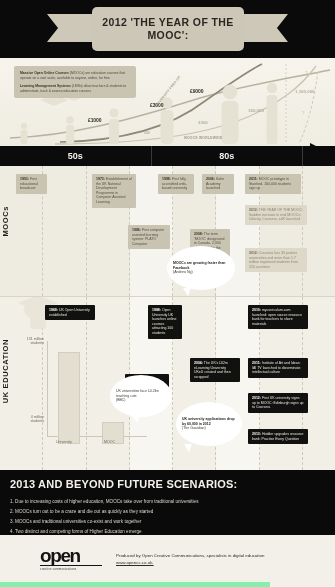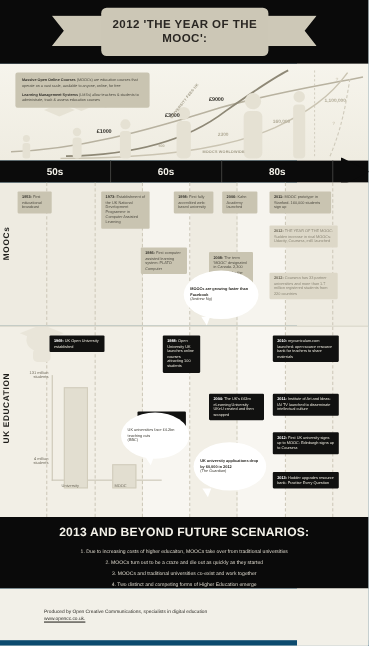--- a/index.html
+++ b/index.html
@@ -2,21 +2,21 @@
 <html><head>
 <meta charset="utf-8">
 <style>
   * { box-sizing: border-box; margin: 0; padding: 0; }
   html, body {
     width: 335px; height: 587px;
     font-family: "Liberation Sans", sans-serif;
     background: #f2f0e8;
     overflow: hidden;
   }
-  #page { position: relative; width: 270px; height: 587px; background: #0c4a6e; }
+  #page { position: relative; width: 270px; height: 587px; background: #86efac; }
 
   
   .header {
     position: relative; width: 335px; height: 58px;
     background: #0a0a0a; overflow: hidden;
   }
   .ribbon {
     position: absolute; left: 92px; top: 7px; width: 152px; height: 44px;
     background: #ccc7b6; border-radius: 5px; z-index: 3;
     display: flex; flex-direction: column; align-items: center; justify-content: center;
@@ -121,21 +121,21 @@
 
   .barchart { position: absolute; z-index: 4; }
   .bar { position: absolute; bottom: 11px; background: #e2ded0; border: 1px solid #d2cdbc; }
   .bar-axis { position: absolute; background: #cbc6b6; }
   .bar-cap { position: absolute; font-size: 3.6px; color: #6f6a5c; }
   .bar-val { position: absolute; font-size: 3.6px; color: #6f6a5c; text-align: right; }
 
   
   .future {
     position: relative; width: 335px; height: 65px; background: #0a0a0a;
-    padding: 8px 10px 0; text-align: center;
+    padding: 8px 10px 0; text-align: left;
   }
   .future h2 {
     color: #f4f2ea; font-size: 11px; font-weight: bold; letter-spacing: .2px;
     margin-bottom: 7px;
   }
   .future li {
     list-style: none; color: #ded9cd; font-size: 4.6px; line-height: 10px;
   }
 
   
@@ -218,21 +218,20 @@
     <div class="gsoft" style="left:305px; top:12px; color:#d3cdbb;">?</div>
     <div class="gsoft" style="left:302px; top:52px; color:#d3cdbb;">?</div>
 
     <div class="gcurve-label" style="left:154px; top:48px; transform:rotate(-52deg); transform-origin:0 0;">UNIVERSITY FEES UK</div>
     <div class="gcurve-label" style="left:184px; top:78px;">MOOCS WORLDWIDE</div>
   </div>
 
   <div class="timeline">
     <div class="tl-row">
       <div class="tl-cell">50s</div>
-      <div class="tl-cell">60s</div>
       <div class="tl-cell">80s</div>
       <div class="tl-cell" style="flex:0 0 32px; border:none;"></div>
     </div>
     <div class="tl-arrow"></div>
   </div>
 
   <div class="band band-moocs">
     <div class="vcols">
       <div class="vcol"></div>
         <div class="vcol"></div>
@@ -356,19 +355,24 @@
     <h2>2013 AND BEYOND FUTURE SCENARIOS:</h2>
     <ul>
       <li>1. Due to increasing costs of higher educaiton, MOOCs take over from traditional universities</li>
       <li>2. MOOCs turn out to be a craze and die out as quickly as they started</li>
       <li>3. MOOCs and traditional universities co-exist and work together</li>
       <li>4. Two distinct and competing forms of Higher Education emerge</li>
     </ul>
   </div>
 
   <div class="footer">
+    <div class="logo-wrap">
+      <div class="logo-word">open</div>
+      <div class="logo-rule"></div>
+      <div class="logo-sub">creative communications</div>
+    </div>
     <div class="foot-txt">
       <span>Produced by Open Creative Communications, specialists in digital education</span><br>
       <span class="foot-link">www.opencc.co.uk.</span>
     </div>
   </div>
 
 </div>
 
 </body></html>

